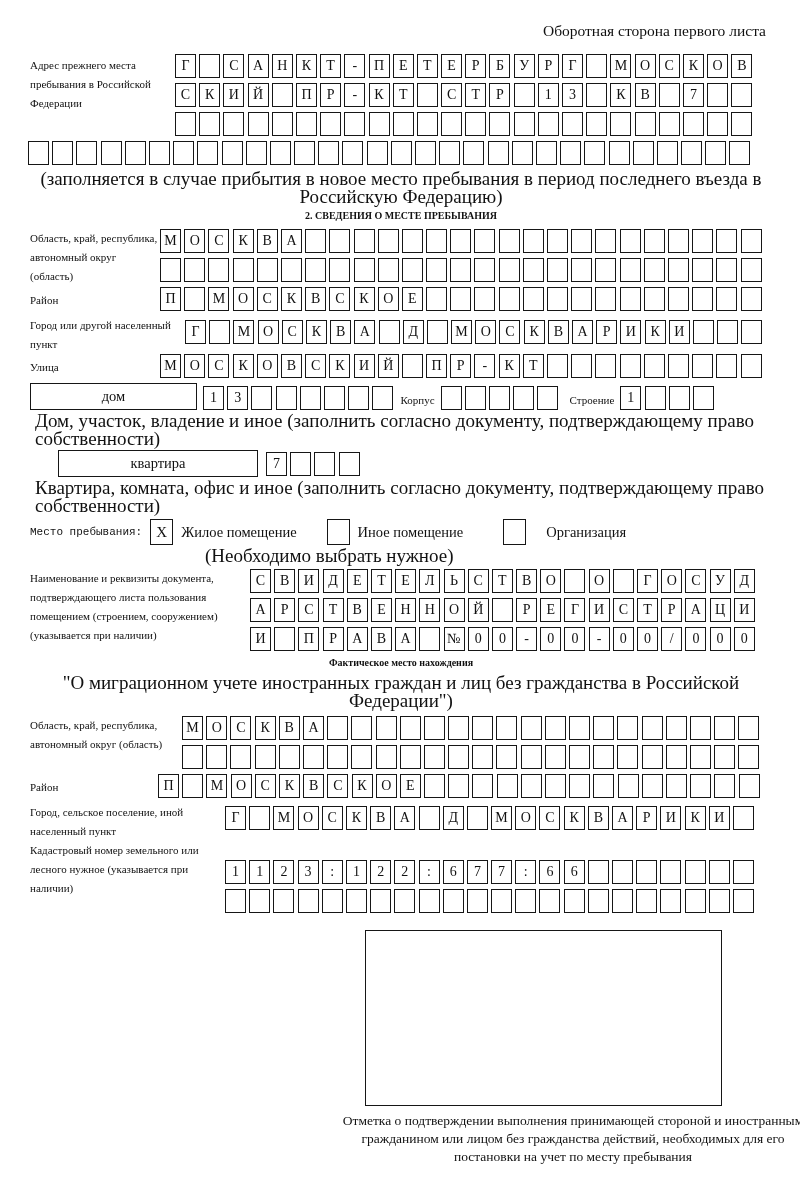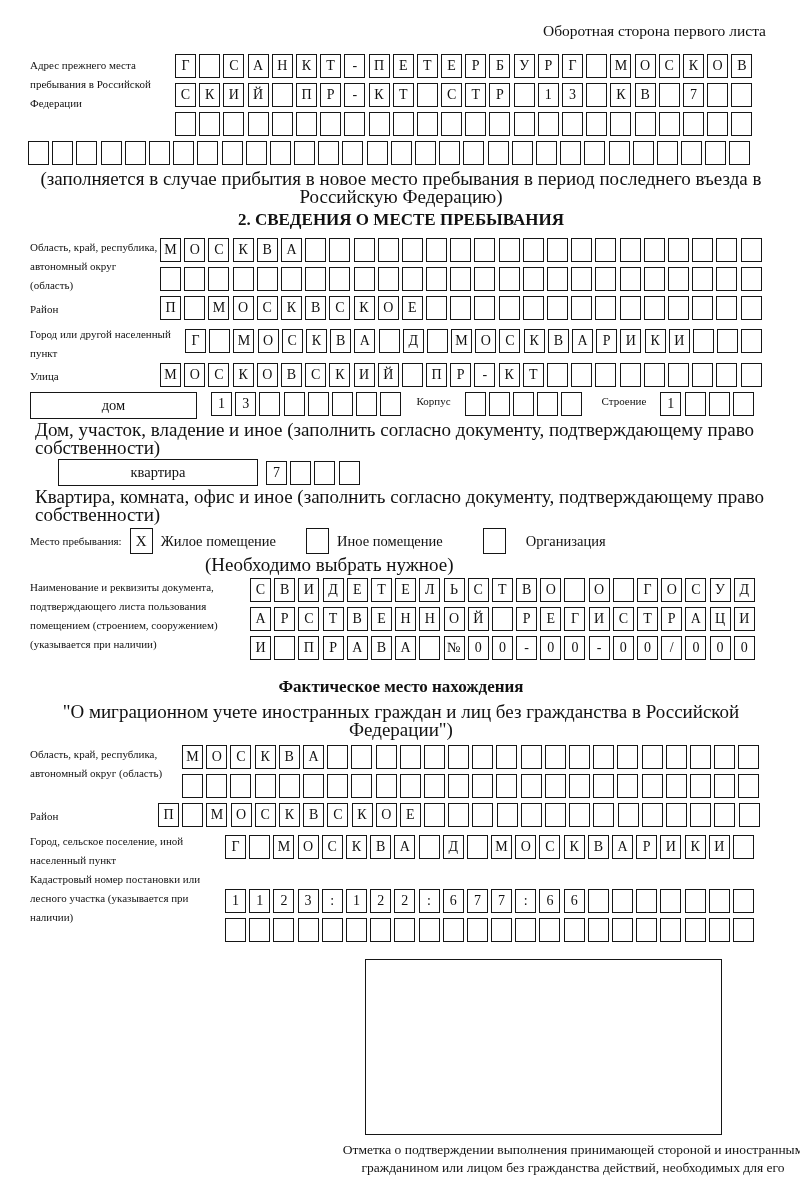--- a/index.html
+++ b/index.html
@@ -7,21 +7,21 @@
   .page{padding:6px 28px 0 30px;}
   .hdr{text-align:right;font-size:15.5px;margin:16px 6px 14px 0;}
   .frow{display:flex;align-items:flex-start;}
   .lbl{font-size:11px;line-height:19px;flex-shrink:0;}
   .cellrow{display:flex;margin-bottom:5px;}
   .cell{box-sizing:border-box;width:21px;height:24px;border:1.6px solid #161616;margin-right:3.2px;
         display:inline-flex;align-items:center;justify-content:center;
         font-size:14px;line-height:1;background:#fff;flex-shrink:0;}
   .caption{font-size:19px;line-height:18px;}
   .cap-center{text-align:center;}
-  .sect-title{text-align:center;font-weight:bold;font-size:17px;margin:4px 0 8px 0;}
+  .sect-title{text-align:center;font-weight:bold;font-size:10px;margin:4px 0 8px 0;}
   .widebox{box-sizing:border-box;border:1.6px solid #161616;height:27px;display:flex;
            align-items:center;justify-content:center;font-size:14.5px;background:#fff;flex-shrink:0;}
   .chk{box-sizing:border-box;width:23px;height:26px;border:1.6px solid #161616;display:inline-flex;
        align-items:center;justify-content:center;font-size:15px;flex-shrink:0;}
   .optlbl{font-size:14.5px;padding-top:4px;}
   .stampbox{box-sizing:border-box;border:1.7px solid #161616;width:357px;height:176px;margin:12px 0 6px 335px;background:#fff;}
   .stampcap{width:470px;margin-left:308px;text-align:center;font-size:13.5px;line-height:18px;}
   .mb2{margin-bottom:2px;} .mb4{margin-bottom:4px;} .mb6{margin-bottom:6px;}
 </style>
 </head>
@@ -295,21 +295,21 @@
         <div class="cell"></div>
         <div class="cell"></div>
         <div class="cell"></div>
         <div class="cell"></div>
         <div class="cell"></div>
         <div class="cell"></div>
         <div class="cell"></div>
       </div>
   </div>
 
-  <div class="frow mb2" style="align-items:flex-start;gap:8px;">
+  <div class="frow mb2" style="align-items:flex-end;">
     <div class="widebox" style="width:167px;">дом</div>
     <div class="cellrow" style="margin:0 0 0 6px;">
         <div class="cell">1</div>
         <div class="cell">3</div>
         <div class="cell"></div>
         <div class="cell"></div>
         <div class="cell"></div>
         <div class="cell"></div>
         <div class="cell"></div>
         <div class="cell"></div>
@@ -337,21 +337,21 @@
     <div class="cellrow" style="margin:0 0 0 8px;">
         <div class="cell">7</div>
         <div class="cell"></div>
         <div class="cell"></div>
         <div class="cell"></div>
       </div>
   </div>
   <div class="caption mb4" style="margin-left:5px;">Квартира, комната, офис и иное (заполнить согласно документу, подтверждающему право собственности)</div>
 
   <div class="frow mb2" style="align-items:center;">
-    <div class="lbl" style="margin-right:8px;">Место пребывания:</div>
+    <div class="lbl" style="margin-right:8px;font-family:Liberation Mono, monospace;">Место пребывания:</div>
     <div class="chk">X</div>
     <div class="optlbl" style="margin:0 30px 0 8px;padding-top:0;">Жилое помещение</div>
     <div class="chk"></div>
     <div class="optlbl" style="margin:0 40px 0 8px;padding-top:0;">Иное помещение</div>
     <div class="chk"></div>
     <div class="optlbl" style="margin:0 0 0 20px;padding-top:0;">Организация</div>
   </div>
   <div class="caption mb4" style="margin-left:175px;">(Необходимо выбрать нужное)</div>
 
   <div class="frow">
@@ -422,21 +422,21 @@
           <div class="cell">0</div>
           <div class="cell">0</div>
           <div class="cell">/</div>
           <div class="cell">0</div>
           <div class="cell">0</div>
           <div class="cell">0</div>
         </div>
     </div>
   </div>
 
-  <div class="sect-title" style="margin-top:12px;margin-bottom:6px;">Фактическое место нахождения</div>
+  <div class="sect-title" style="margin-top:1px;margin-bottom:6px;">Фактическое место нахождения</div>
   <div class="caption cap-center mb6">"О миграционном учете иностранных граждан и лиц без гражданства в Российской Федерации")</div>
 
   <div class="frow">
     <div class="lbl" style="width:152px;">Область, край, республика, автономный округ (область)</div>
     <div>
       <div class="cellrow">
           <div class="cell">М</div>
           <div class="cell">О</div>
           <div class="cell">С</div>
           <div class="cell">К</div>
@@ -543,21 +543,21 @@
         <div class="cell">А</div>
         <div class="cell">Р</div>
         <div class="cell">И</div>
         <div class="cell">К</div>
         <div class="cell">И</div>
         <div class="cell"></div>
       </div>
   </div>
 
   <div class="frow">
-    <div class="lbl" style="width:195px;">Кадастровый номер постановки или лесного участка (указывается при наличии)</div>
+    <div class="lbl" style="width:195px;">Кадастровый номер земельного или лесного нужное (указывается при наличии)</div>
     <div style="padding-top:19px;">
       <div class="cellrow">
           <div class="cell">1</div>
           <div class="cell">1</div>
           <div class="cell">2</div>
           <div class="cell">3</div>
           <div class="cell">:</div>
           <div class="cell">1</div>
           <div class="cell">2</div>
           <div class="cell">2</div>

